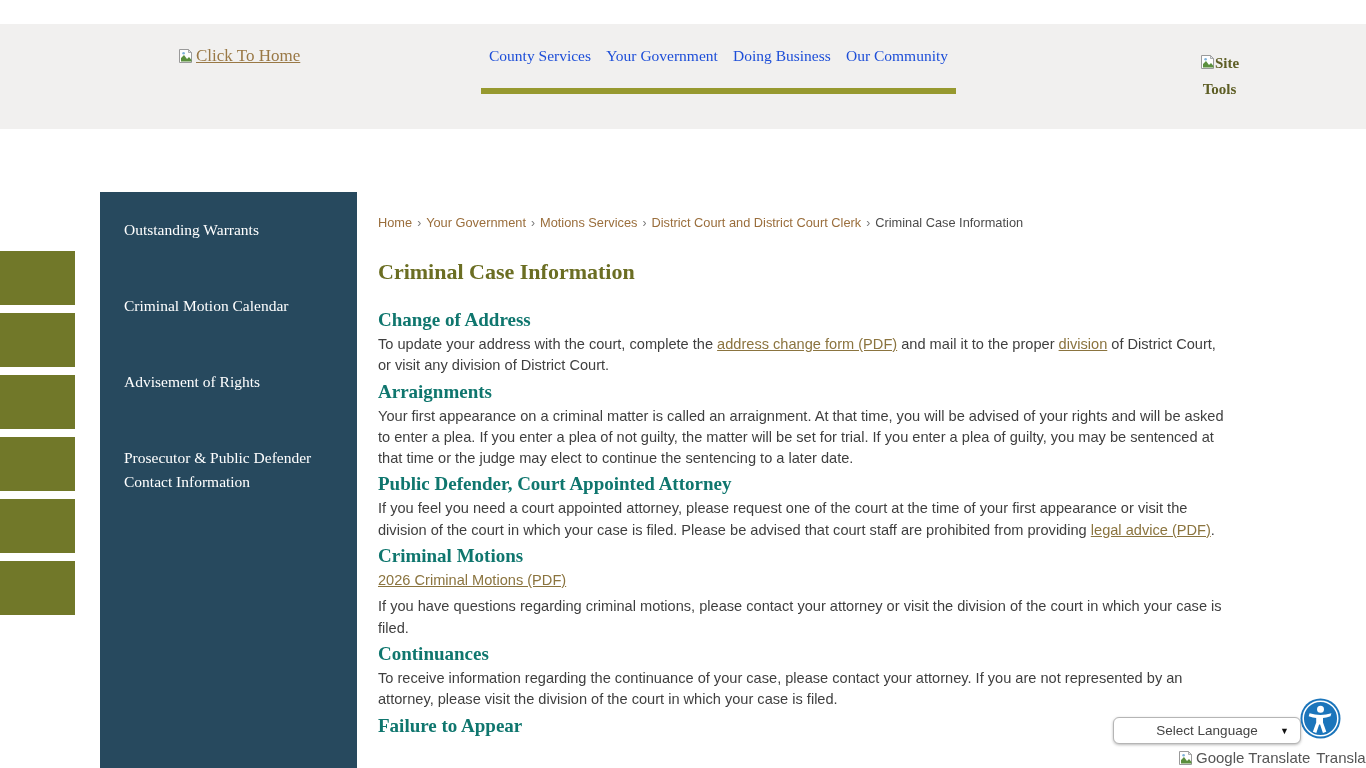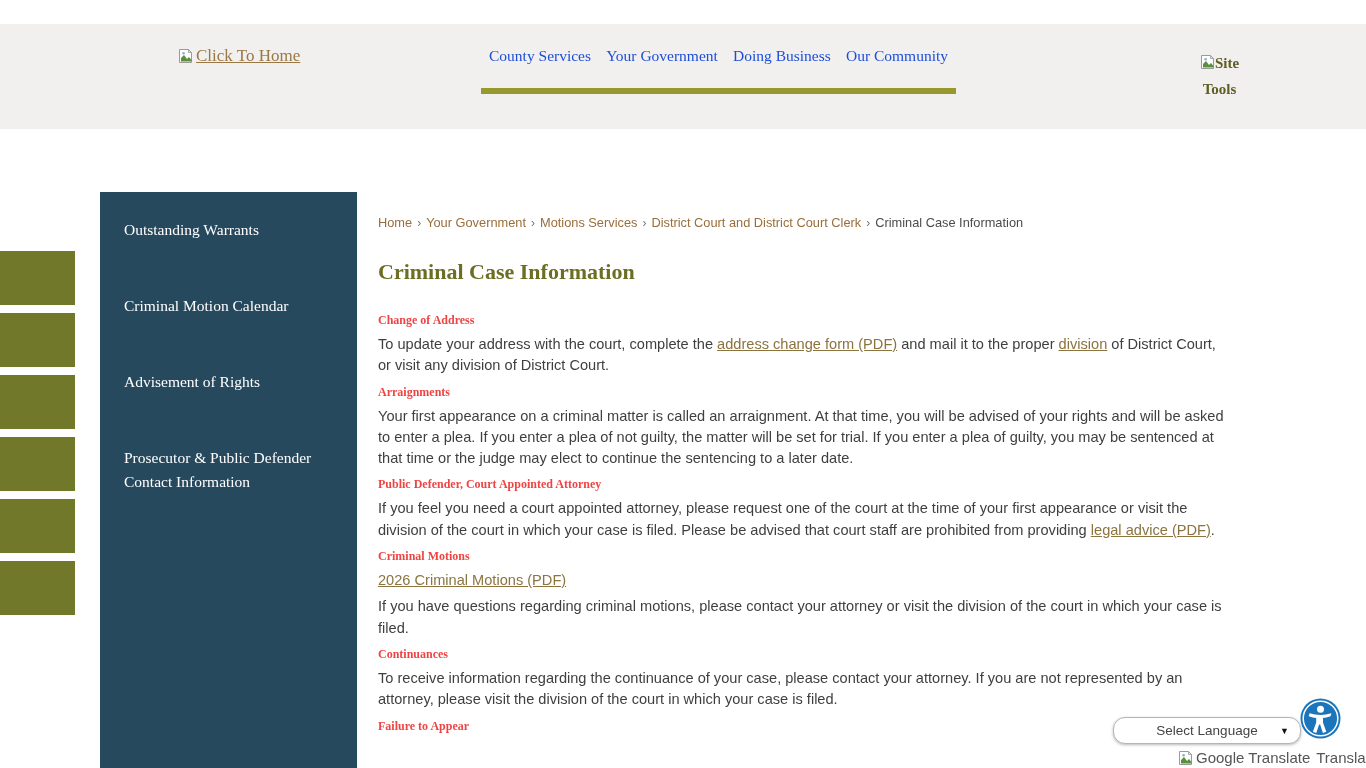--- a/index.html
+++ b/index.html
@@ -61,28 +61,28 @@
   .crumb-sep{margin:0 5px;color:#7a7a7a;font-size:12px;}
   .crumb-current{color:#4b4b4b;}
   
   .content{position:absolute;left:378px;top:258px;width:852px;}
   .page-title{
     margin:0 0 24px;font-family:"Liberation Serif",serif;font-weight:bold;
     font-size:22px;line-height:28px;color:#6b6e23;
   }
   .content h2{
     margin:4px 0 4px;font-family:"Liberation Serif",serif;font-weight:bold;
-    font-size:12px;line-height:20px;color:#ef4444;
+    font-size:19px;line-height:20px;color:#0f766e;
   }
   .content p{margin:0 0 5px;font-size:14.6px;line-height:21.3px;color:#3f3f3f;}
   .content a{color:#8b743f;text-decoration:underline;cursor:pointer;}
   
   .lang-select{
     position:absolute;left:1113px;top:717px;width:188px;height:27px;box-sizing:border-box;
-    border:1px solid #b5b5b5;border-radius:12px;background:#ffffff;
+    border:1px solid #b5b5b5;border-radius:6px;background:#ffffff;
     box-shadow:0 1px 3px rgba(0,0,0,.28);cursor:pointer;
     display:flex;align-items:center;justify-content:center;
     font-size:13.5px;color:#444444;
   }
   .lang-caret{position:absolute;right:11px;top:8px;font-size:9px;color:#111;}
   .gt-line{
     position:absolute;left:1178px;top:749px;display:flex;align-items:center;gap:3px;
     font-size:15px;color:#555555;white-space:nowrap;
   }
   .gt-translate{margin-left:3px;}

